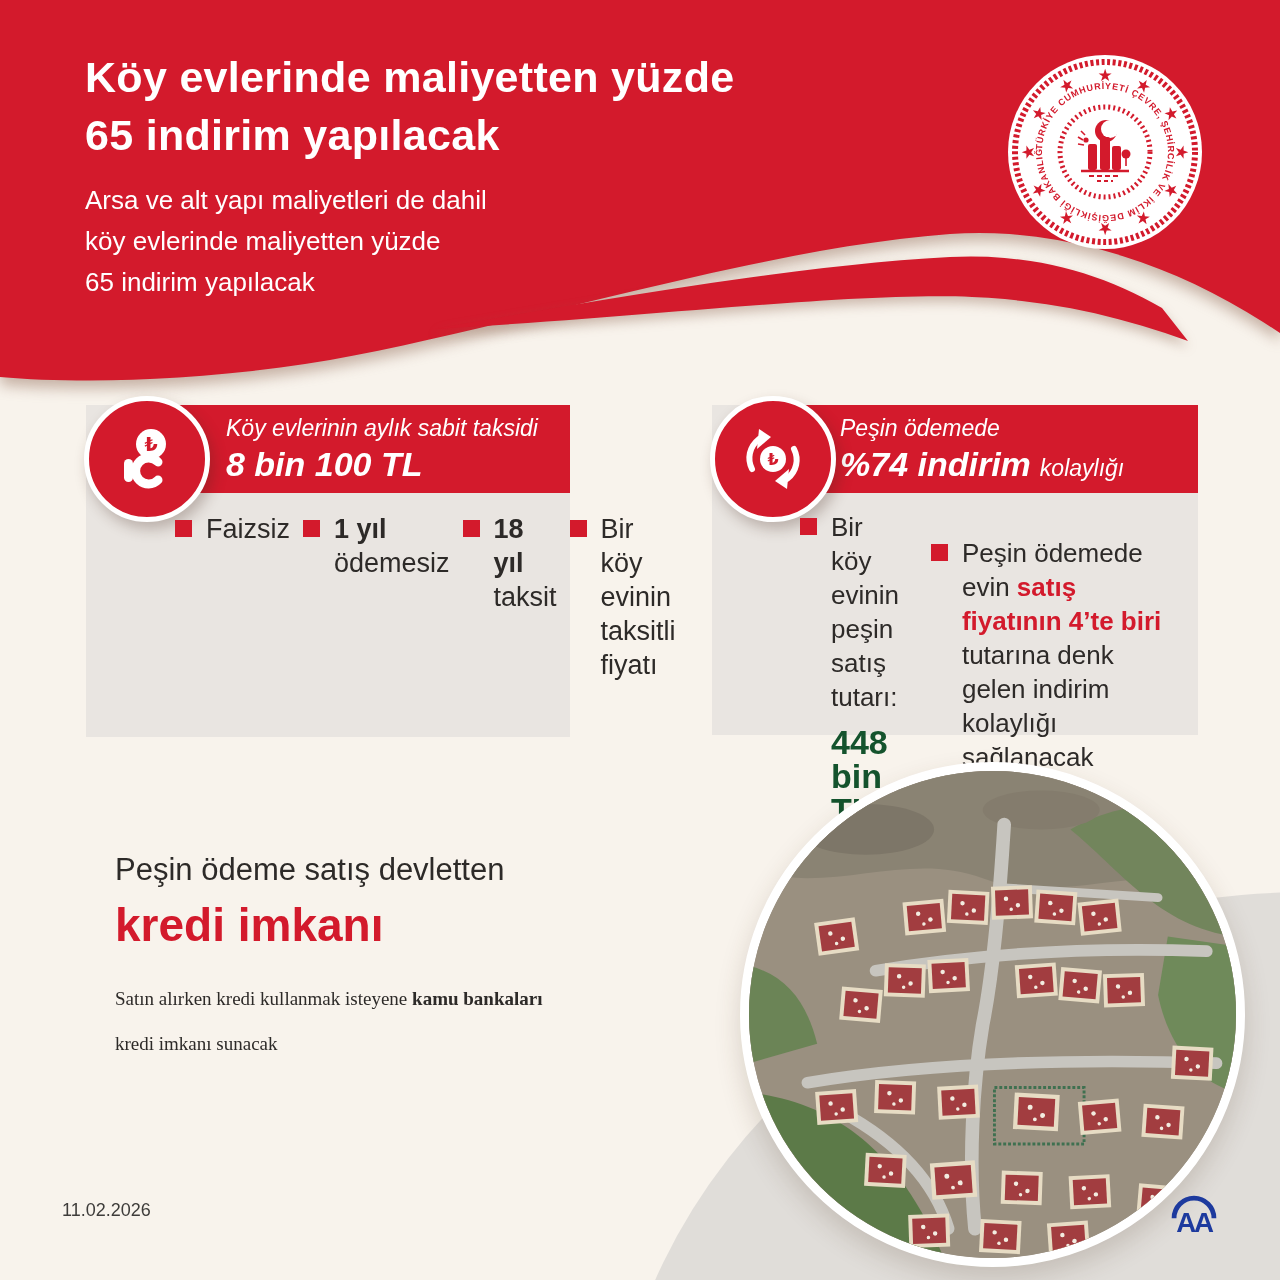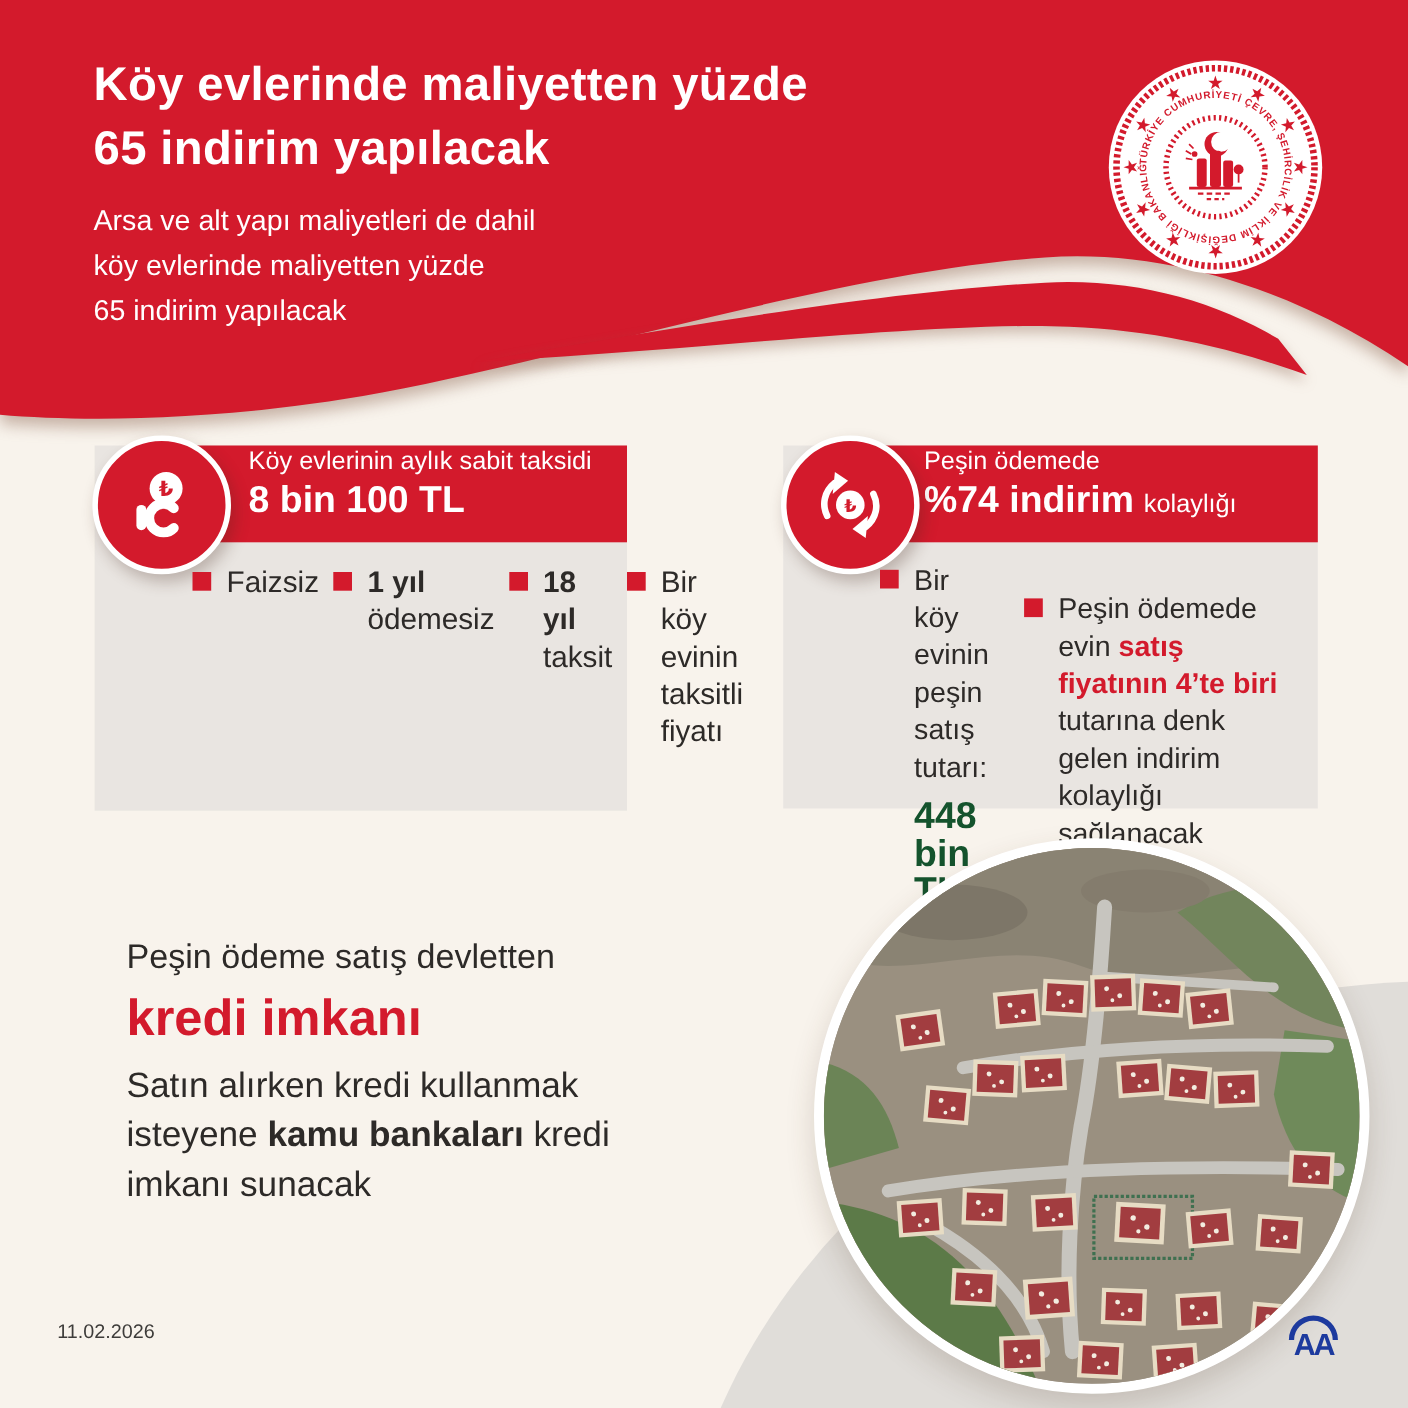--- a/index.html
+++ b/index.html
@@ -21,21 +21,21 @@
            font-size:43px; line-height:58px; letter-spacing:.3px; }
   .subtitle { position:absolute; left:85px; top:180px; color:#fff;
               font-size:26px; line-height:41px; }
   
   .seal-svg { position:absolute; left:1003px; top:50px; }
   
   .card { position:absolute; background:#e9e5e1; }
   #card-left  { left:86px;  top:405px; width:484px; height:332px; }
   #card-right { left:712px; top:405px; width:486px; height:330px; }
   .bar { position:absolute; top:405px; height:88px; background:#d31a2c; color:#fff;
-         display:flex; flex-direction:column; justify-content:flex-start; box-sizing:border-box; }
+         display:flex; flex-direction:column; justify-content:center; box-sizing:border-box;font-style:italic; }
   #bar-left  { left:140px; width:430px; padding-left:86px; }
   #bar-right { left:768px; width:430px; padding-left:72px; }
   .bar-label { font-size:23px; }
   .bar-value { font-size:34px; font-weight:bold; margin-top:3px; }
   .value-row { display:flex; align-items:baseline; gap:9px; margin-top:3px; }
   .bar-suffix { font-size:23px; font-weight:normal; }
   
   .badge { position:absolute; width:116px; height:116px; border-radius:50%;
            background:#d31a2c; border:5px solid #fff;
            box-shadow:4px 7px 14px rgba(70,40,30,.28);
@@ -52,27 +52,27 @@
   .sq { width:17px; height:17px; background:#d31a2c; margin-top:8px; flex:none; }
   .bold { font-weight:bold; }
   .red-bold { font-weight:bold; color:#d31a2c; }
   .big-value { font-size:33px; font-weight:bold; color:#14532d; margin-top:7px; }
   #bullets-right .big-value { font-size:34px; margin-top:11px; }
   .bullet-gap { margin-top:26px; }
   
   .credit { position:absolute; left:115px; top:852px; color:#2d2a28; }
   .credit-line1 { font-size:31px; }
   .credit-line2 { font-size:46px; font-weight:bold; color:#d31a2c; margin-top:10px; }
-  .credit-para  { font-size:32px; line-height:45px; margin-top:12px; width:452px; }
+  .credit-para  { font-size:19px; line-height:45px; margin-top:24px; width:452px;font-family:Liberation Serif, serif; }
   
   .photo { position:absolute; left:740px; top:762px; width:505px; height:505px;
            border-radius:50%; border:9px solid #fff; box-sizing:border-box; overflow:hidden;
            box-shadow:0 12px 26px rgba(80,55,35,.18); background:#9a9080; }
   
-  .date { position:absolute; left:52px; top:1200px; font-size:18px; color:#3e3c3a; }
+  .date { position:absolute; left:62px; top:1200px; font-size:18px; color:#3e3c3a; }
   .aa-logo { position:absolute; left:1168px; top:1184px; }
 </style>
 </head>
 <body>
 
 <div class="page">
 
   <div class="bg-ellipse"></div>
 
   <svg class="header-svg" width="1280" height="440" viewBox="0 0 1280 440">

